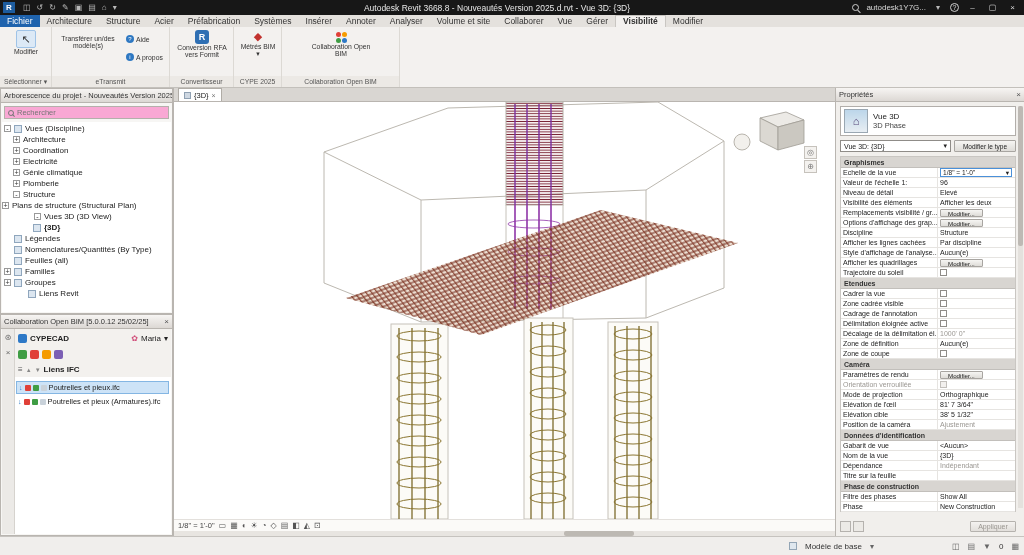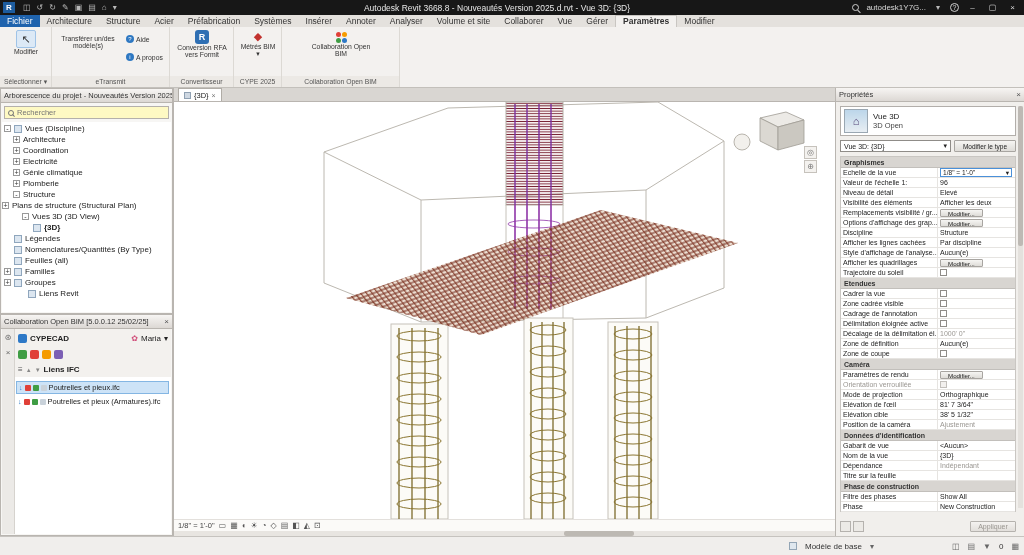--- a/index.html
+++ b/index.html
@@ -31,21 +31,21 @@
 .smallbtn{position:absolute;display:flex;align-items:center;gap:2px;font-size:6.8px;color:#333}
 .qchip{width:8px;height:8px;border-radius:50%;background:#2e78c2;color:#fff;font-size:6px;text-align:center;line-height:8px;flex:none}
 .ricoR{width:14px;height:14px;background:#2f6fb3;border-radius:3px;color:#fff;font-weight:bold;font-size:9px;line-height:14px;text-align:center}
 .dots{width:12px;height:12px;display:grid;grid-template-columns:6px 6px}
 .dots span{width:5px;height:5px;border-radius:50%;margin:.5px}
 
 .panelbox{position:absolute;background:#f7f6f4;border:1px solid #b9b5b0}
 .phead{height:14px;background:linear-gradient(#f7f5f3,#dcd8d4);border-bottom:1px solid #b9b5b0;display:flex;align-items:center;justify-content:space-between;font-size:7.5px;padding:0 3px;color:#333;white-space:nowrap;overflow:hidden}
 .closex{color:#555;font-size:8px;flex:none;margin-left:3px}
 
-#searchbox{position:absolute;left:3px;top:17px;width:165px;height:13px;background:#fef9c3;border:1px solid #b4b0ab;display:flex;align-items:center;padding:0 3px;gap:3px}
+#searchbox{position:absolute;left:3px;top:17px;width:165px;height:13px;background:#f9a8d4;border:1px solid #b4b0ab;display:flex;align-items:center;padding:0 3px;gap:3px}
 #searchbox input{border:none;outline:none;font-size:7.5px;width:140px;color:#444;font-family:"Liberation Sans",sans-serif;background:transparent}
 .smag{width:6px;height:6px;border:1px solid #777;border-radius:50%;position:relative;flex:none}
 .smag::after{content:"";position:absolute;width:3px;height:1px;background:#777;right:-2px;bottom:-1px;transform:rotate(45deg)}
 #tree{position:absolute;left:1px;top:33px;right:1px;bottom:1px;background:#fff;padding-top:1px}
 .trow{display:flex;align-items:center;height:11px;font-size:8px;white-space:nowrap;overflow:hidden}
 .texp{width:7px;height:7px;border:1px solid #999;background:#fff;font-size:7px;line-height:5px;text-align:center;margin-right:3px;flex:none;color:#333}
 .tsp{width:10px;flex:none}
 .tico{width:8px;height:8px;background:#dce6f0;border:1px solid #8fa6bd;margin-right:3px;flex:none}
 .tbold{font-weight:bold}
 
@@ -128,21 +128,21 @@
   <span class="tab">Acier</span>
   <span class="tab">Préfabrication</span>
   <span class="tab">Systèmes</span>
   <span class="tab">Insérer</span>
   <span class="tab">Annoter</span>
   <span class="tab">Analyser</span>
   <span class="tab">Volume et site</span>
   <span class="tab">Collaborer</span>
   <span class="tab">Vue</span>
   <span class="tab">Gérer</span>
-  <span class="tab act">Paramètres</span>
+  <span class="tab act">Visibilité</span>
   <span class="tab">Modifier</span>
 </div>
 
 <div id="ribbon" class="r">
   <div class="rpanel" style="left:0;width:52px">
     <div class="bb" style="left:10px;top:3px;width:32px">
       <div class="bicon selbtn">↖</div>
       <div>Modifier</div>
     </div>
     <div class="rlabel"><span>Sélectionner</span> <span>▾</span></div>
@@ -226,21 +226,21 @@
         <span>Plomberie</span>
       </div>
     <div class="trow" style="padding-left:11px">
         <span class="texp">-</span>
         <span>Structure</span>
       </div>
     <div class="trow" style="">
         <span class="texp">+</span>
         <span>Plans de structure (Structural Plan)</span>
       </div>
-    <div class="trow" style="padding-left:20px">
+    <div class="trow" style="padding-left:32px">
         <span class="texp">-</span>
         <span>Vues 3D (3D View)</span>
       </div>
     <div class="trow tbold" style="padding-left:31px">
         <span class="tico"></span>
         <span>{3D}</span>
       </div>
     <div class="trow" style="padding-left:2px">
         <span class="tsp"></span>
         <span class="tico"></span>
@@ -466,21 +466,21 @@
 
 <div id="props" class="r">
   <div class="phead">
     <span>Propriétés</span>
     <span class="closex">×</span>
   </div>
   <div id="typebox">
     <span class="typethumb">⌂</span>
     <span>
       <div style="font-size:8px">Vue 3D</div>
-      <div style="font-size:7.5px;color:#444">3D Open</div>
+      <div style="font-size:7.5px;color:#444">3D Phase</div>
     </span>
   </div>
   <div id="instrow">
     <div id="instcombo">
       <span>Vue 3D: {3D}</span>
       <span>▾</span>
     </div>
     <div id="edittype">
         <span>Modifier le type</span>
       </div>

